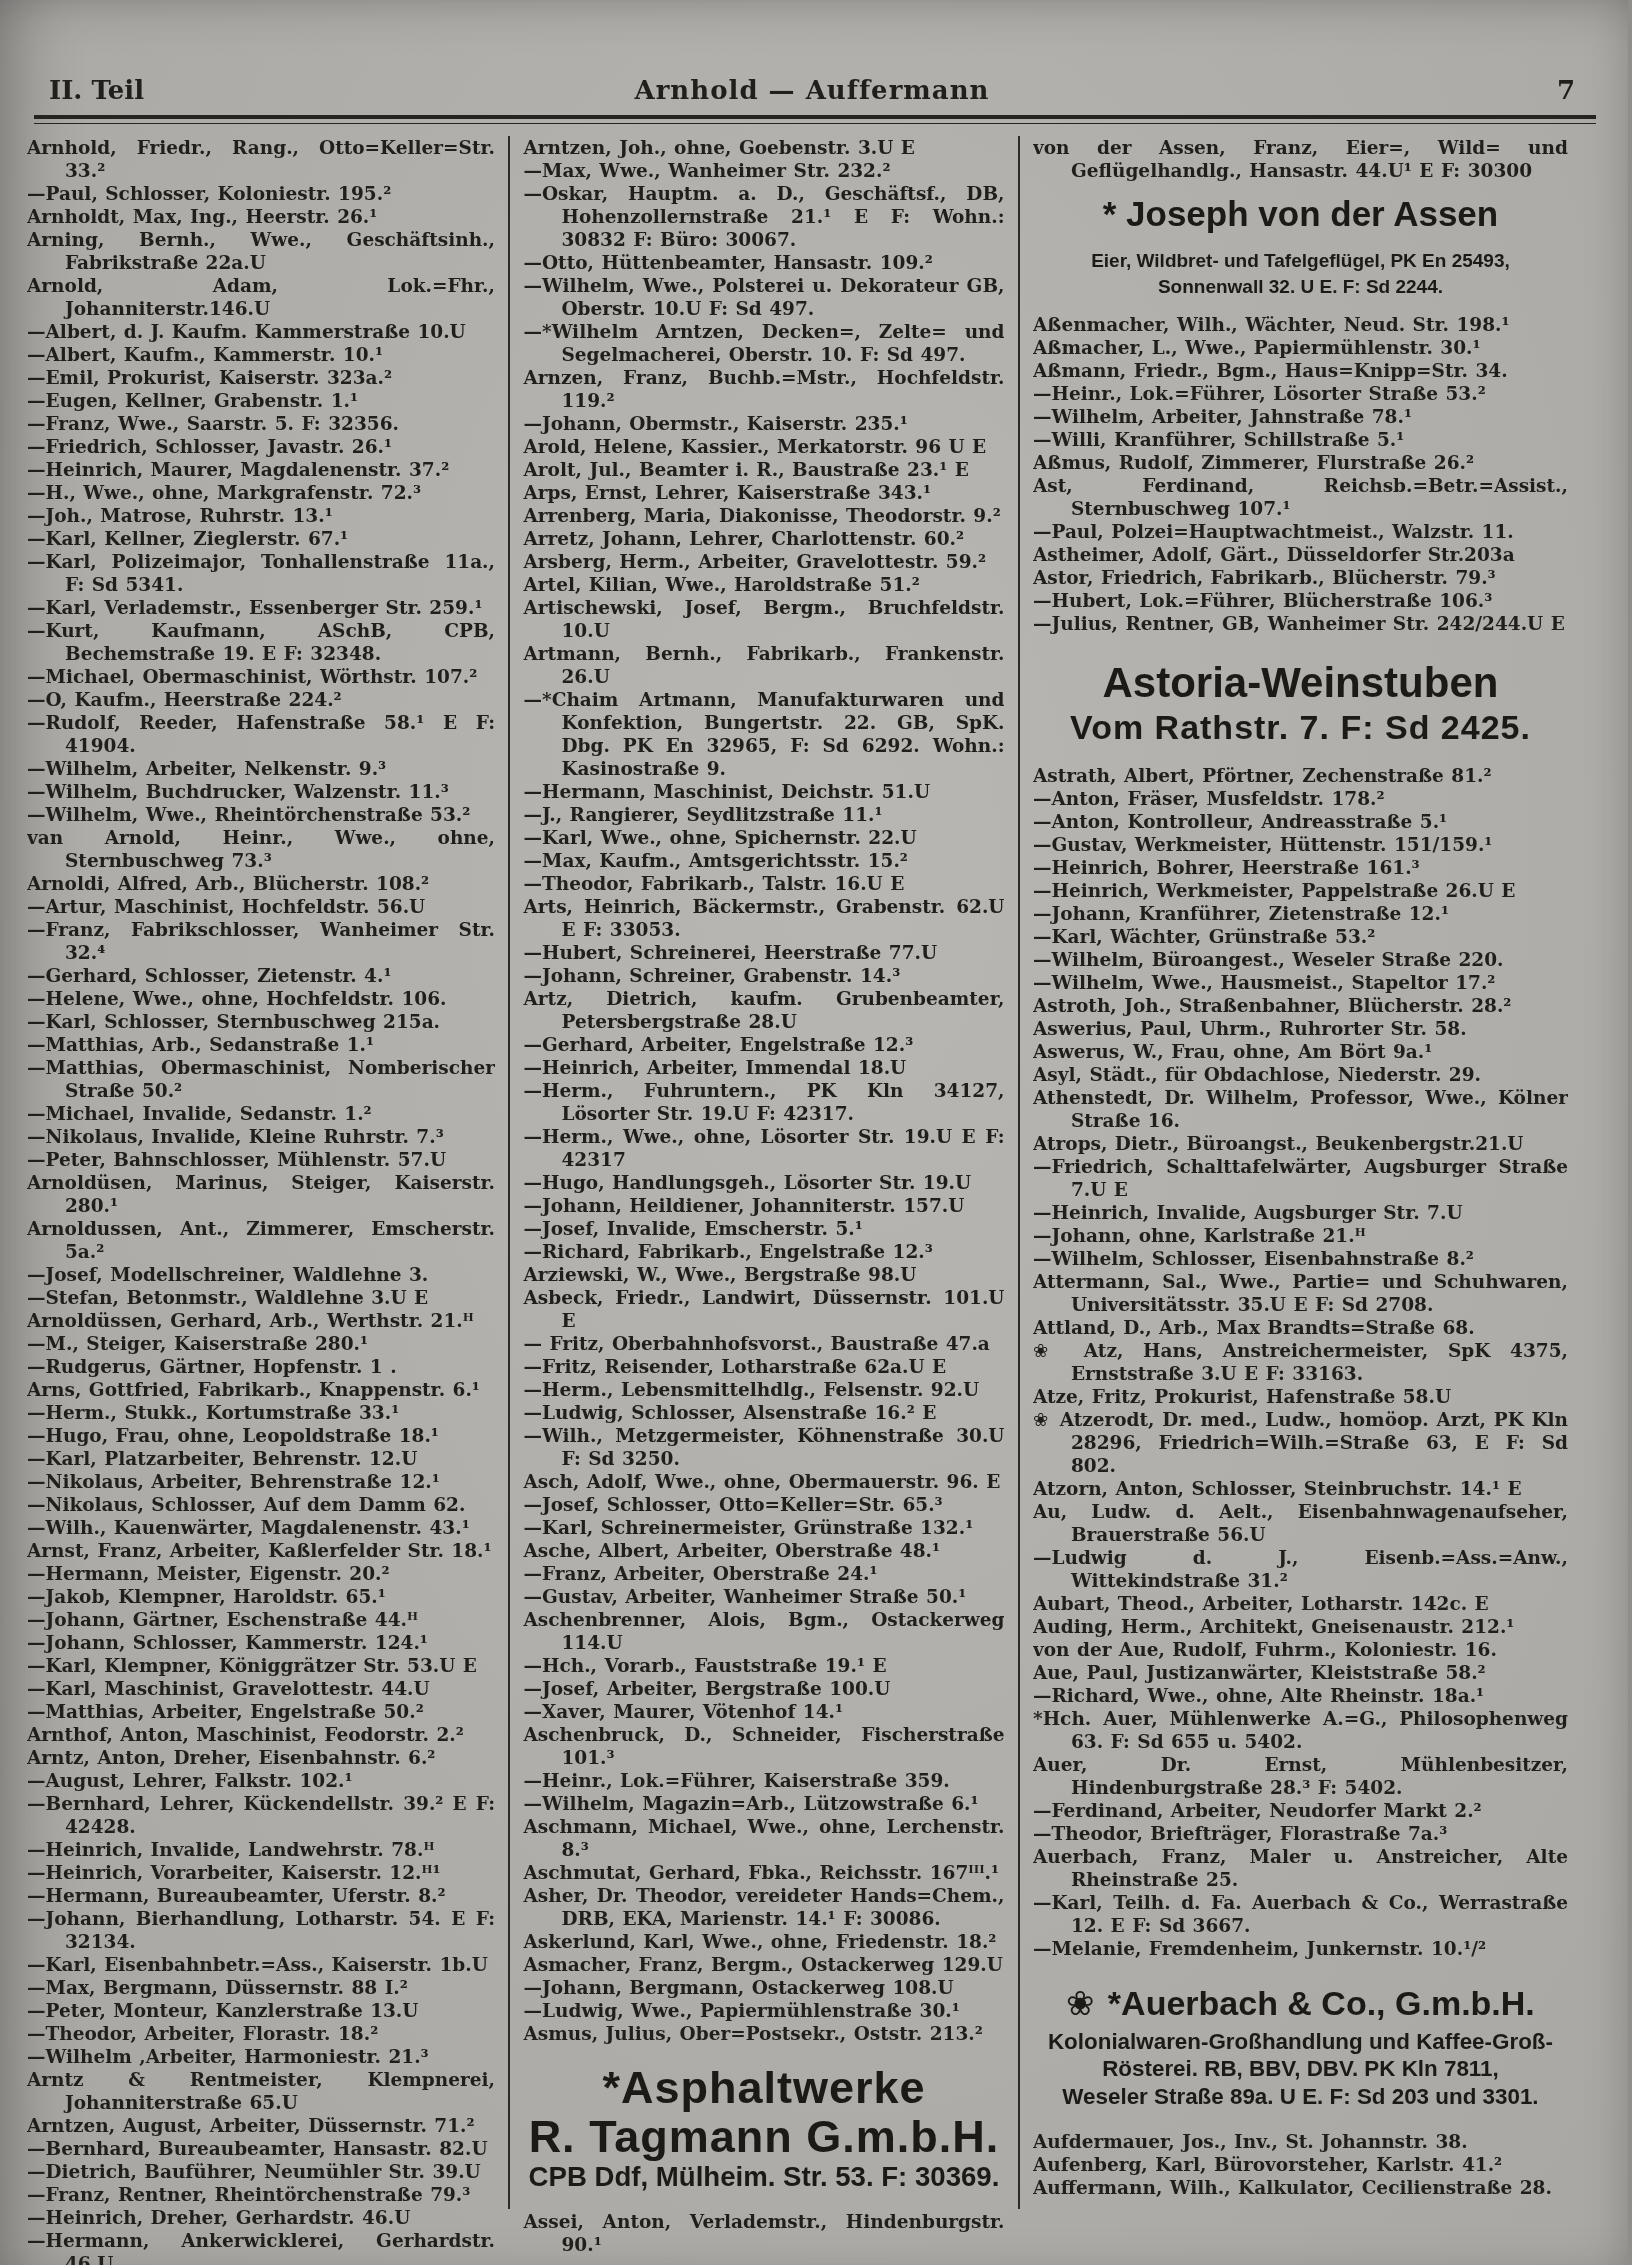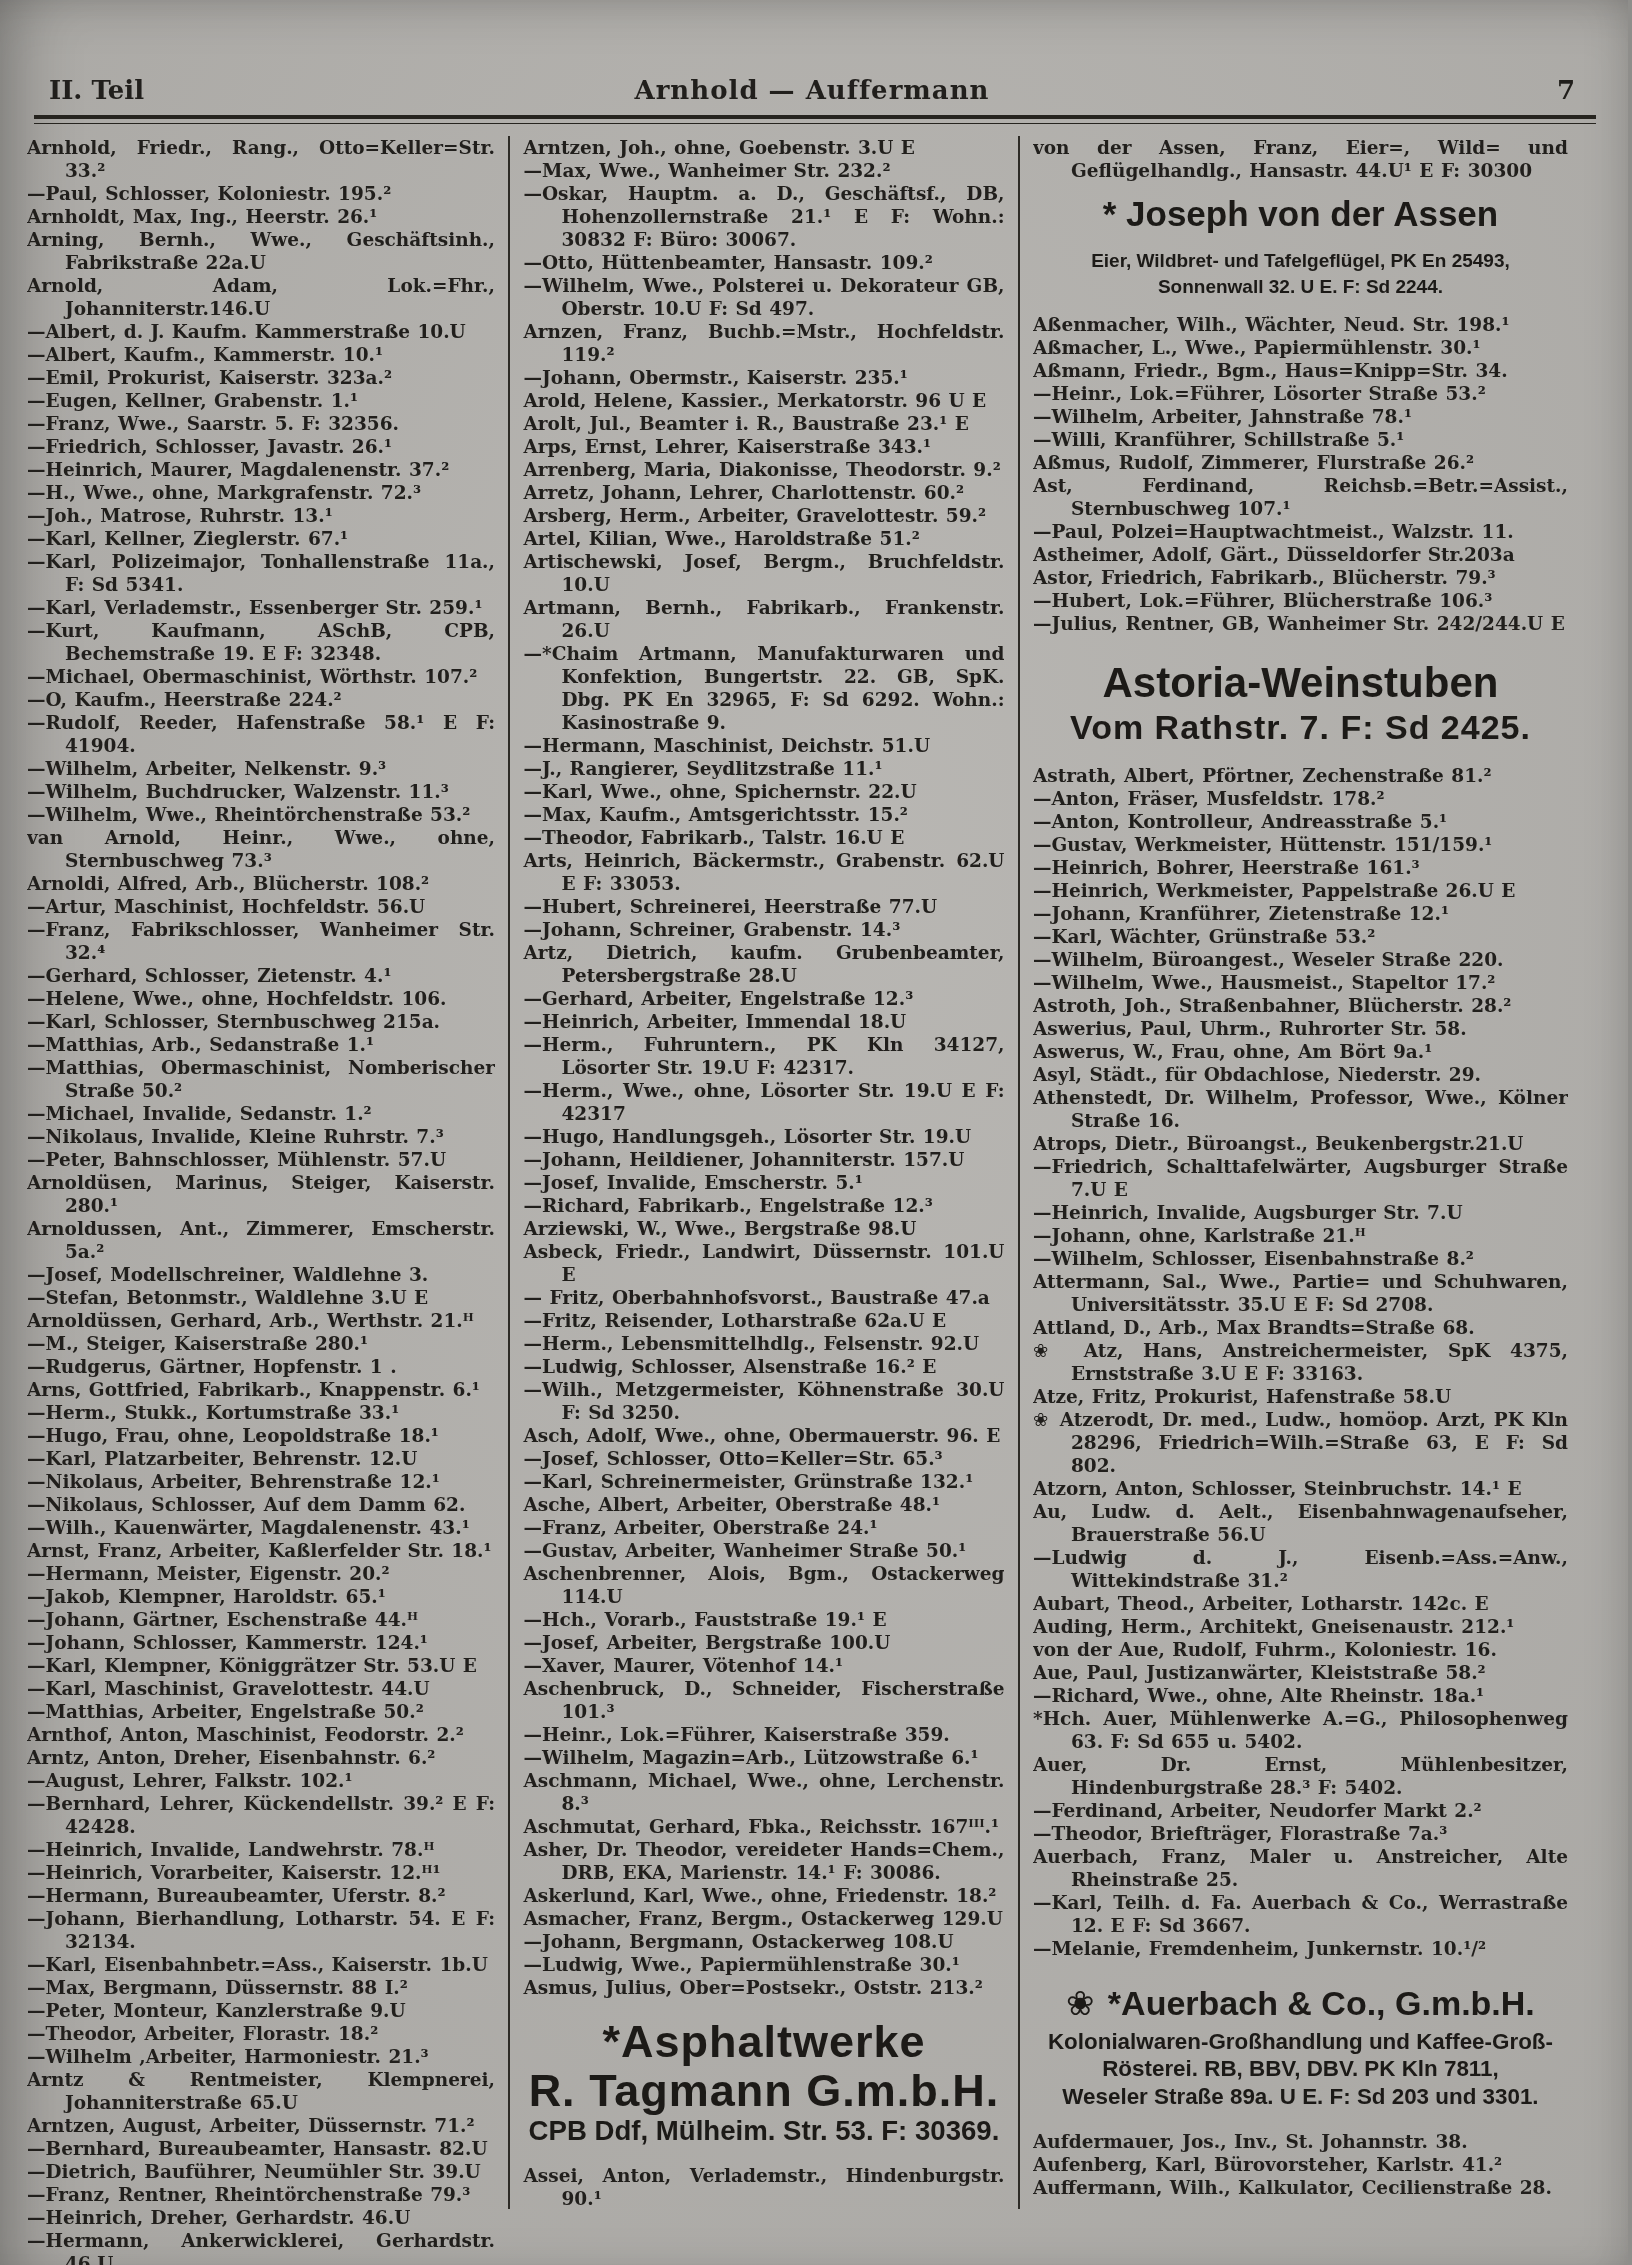--- a/index.html
+++ b/index.html
@@ -136,39 +136,40 @@
         <p class="entry" data-name="directory-entry">Arnthof, Anton, Maschinist, Feodorstr. 2.²</p>
         <p class="entry" data-name="directory-entry">Arntz, Anton, Dreher, Eisenbahnstr. 6.²</p>
         <p class="entry" data-name="directory-entry">—August, Lehrer, Falkstr. 102.¹</p>
         <p class="entry" data-name="directory-entry">—Bernhard, Lehrer, Kückendellstr. 39.²  E F: 42428.</p>
         <p class="entry" data-name="directory-entry">—Heinrich, Invalide, Landwehrstr. 78.ᴴ</p>
         <p class="entry" data-name="directory-entry">—Heinrich, Vorarbeiter, Kaiserstr. 12.ᴴ¹</p>
         <p class="entry" data-name="directory-entry">—Hermann, Bureaubeamter, Uferstr. 8.²</p>
         <p class="entry" data-name="directory-entry">—Johann, Bierhandlung, Lotharstr. 54.  E F: 32134.</p>
         <p class="entry" data-name="directory-entry">—Karl, Eisenbahnbetr.=Ass., Kaiserstr. 1b.U</p>
         <p class="entry" data-name="directory-entry">—Max, Bergmann, Düssernstr. 88 I.²</p>
-        <p class="entry" data-name="directory-entry">—Peter, Monteur, Kanzlerstraße 9.U</p>
+        <p class="entry" data-name="directory-entry">—Peter, Monteur, Kanzlerstraße 13.U</p>
         <p class="entry" data-name="directory-entry">—Theodor, Arbeiter, Florastr. 18.²</p>
         <p class="entry" data-name="directory-entry">—Wilhelm ,Arbeiter, Harmoniestr. 21.³</p>
         <p class="entry" data-name="directory-entry">Arntz &amp; Rentmeister, Klempnerei, Johanniterstraße 65.U</p>
         <p class="entry" data-name="directory-entry">Arntzen, August, Arbeiter, Düssernstr. 71.²</p>
         <p class="entry" data-name="directory-entry">—Bernhard, Bureaubeamter, Hansastr. 82.U</p>
         <p class="entry" data-name="directory-entry">—Dietrich, Bauführer, Neumühler Str. 39.U</p>
         <p class="entry" data-name="directory-entry">—Franz, Rentner, Rheintörchenstraße 79.³</p>
         <p class="entry" data-name="directory-entry">—Heinrich, Dreher, Gerhardstr. 46.U</p>
         <p class="entry" data-name="directory-entry">—Hermann, Ankerwicklerei, Gerhardstr. 46.U</p>
         <p class="entry" data-name="directory-entry">—Hermann, Invalide, Gerhardstr. 46.U  E</p>
       </div>
     <div class="vrule" data-name="column-divider"></div>
     <div class="col col-1" data-name="column-2">
         <p class="entry" data-name="directory-entry">Arntzen, Joh., ohne, Goebenstr. 3.U  E</p>
         <p class="entry" data-name="directory-entry">—Max, Wwe., Wanheimer Str. 232.²</p>
         <p class="entry" data-name="directory-entry">—Oskar, Hauptm. a. D., Geschäftsf., DB, Hohenzollernstraße 21.¹ E F: Wohn.: 30832 F: Büro: 30067.</p>
         <p class="entry" data-name="directory-entry">—Otto, Hüttenbeamter, Hansastr. 109.²</p>
         <p class="entry" data-name="directory-entry">—Wilhelm, Wwe., Polsterei u. Dekorateur GB, Oberstr. 10.U F: Sd 497.</p>
+        <p class="entry" data-name="directory-entry">—*Wilhelm Arntzen, Decken=, Zelte= und Segelmacherei, Oberstr. 10. F: Sd 497.</p>
         <p class="entry" data-name="directory-entry">Arnzen, Franz, Buchb.=Mstr., Hochfeldstr. 119.²</p>
         <p class="entry" data-name="directory-entry">—Johann, Obermstr., Kaiserstr. 235.¹</p>
         <p class="entry" data-name="directory-entry">Arold, Helene, Kassier., Merkatorstr. 96 U  E</p>
         <p class="entry" data-name="directory-entry">Arolt, Jul., Beamter i. R., Baustraße 23.¹ E</p>
         <p class="entry" data-name="directory-entry">Arps, Ernst, Lehrer, Kaiserstraße 343.¹</p>
         <p class="entry" data-name="directory-entry">Arrenberg, Maria, Diakonisse, Theodorstr. 9.²</p>
         <p class="entry" data-name="directory-entry">Arretz, Johann, Lehrer, Charlottenstr. 60.²</p>
         <p class="entry" data-name="directory-entry">Arsberg, Herm., Arbeiter, Gravelottestr. 59.²</p>
         <p class="entry" data-name="directory-entry">Artel, Kilian, Wwe., Haroldstraße 51.²</p>
         <p class="entry" data-name="directory-entry">Artischewski, Josef, Bergm., Bruchfeldstr. 10.U</p>

